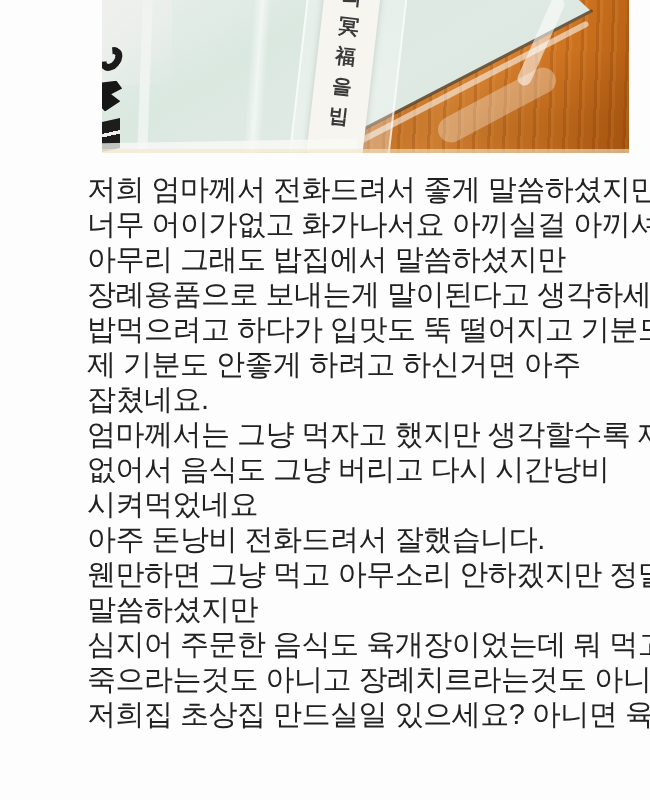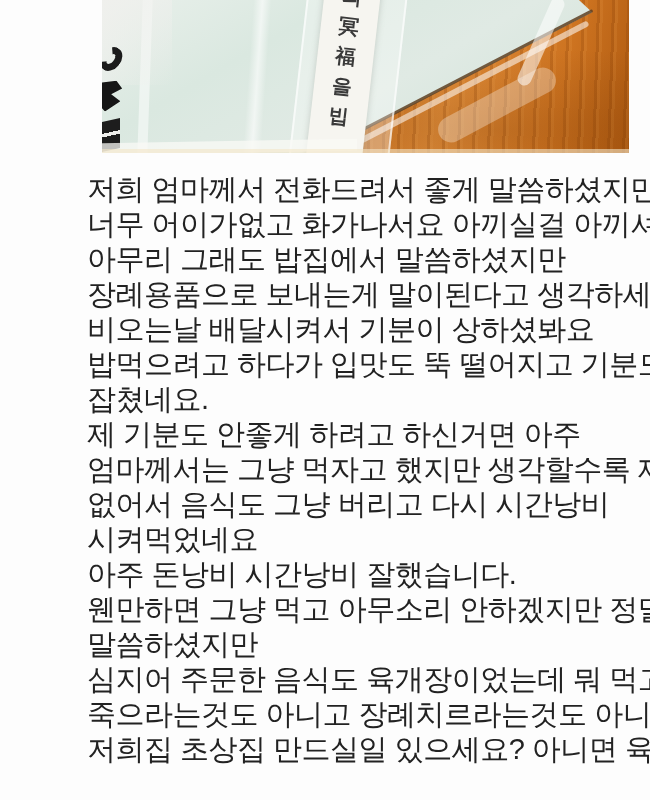--- a/index.html
+++ b/index.html
@@ -134,26 +134,25 @@
   </div>
   <div class="ph-bottom-plastic"></div>
   <div class="ph-bottom-edge"></div>
 </div>
 
 <div class="review">
   <div class="line">저희 엄마께서 전화드려서 좋게 말씀하셨지만 저는</div>
   <div class="line">너무 어이가없고 화가나서요 아끼실걸 아끼셔야지</div>
   <div class="line">아무리 그래도 밥집에서 말씀하셨지만</div>
   <div class="line">장례용품으로 보내는게 말이된다고 생각하세요?</div>
-  <div class="line">비오는날 배달시켜서 기분이 상하셨봐요</div>
   <div class="line">밥먹으려고 하다가 입맛도 뚝 떨어지고 기분도</div>
+  <div class="line">제 기분도 안좋게 하려고 하신거면 아주</div>
   <div class="line">잡쳤네요.</div>
-  <div class="line">제 기분도 안좋게 하려고 하신거면 아주</div>
   <div class="line">엄마께서는 그냥 먹자고 했지만 생각할수록 재수가</div>
   <div class="line">없어서 음식도 그냥 버리고 다시 시간낭비</div>
   <div class="line">시켜먹었네요</div>
-  <div class="line">아주 돈낭비 시간낭비 잘했습니다.</div>
+  <div class="line">아주 돈낭비 전화드려서 잘했습니다.</div>
   <div class="line">웬만하면 그냥 먹고 아무소리 안하겠지만 정말</div>
   <div class="line">말씀하셨지만</div>
   <div class="line">심지어 주문한 음식도 육개장이었는데 뭐 먹고</div>
   <div class="line">죽으라는것도 아니고 장례치르라는것도 아니고</div>
   <div class="line">저희집 초상집 만드실일 있으세요? 아니면 육개장</div>
 </div>
 
 </body></html>

